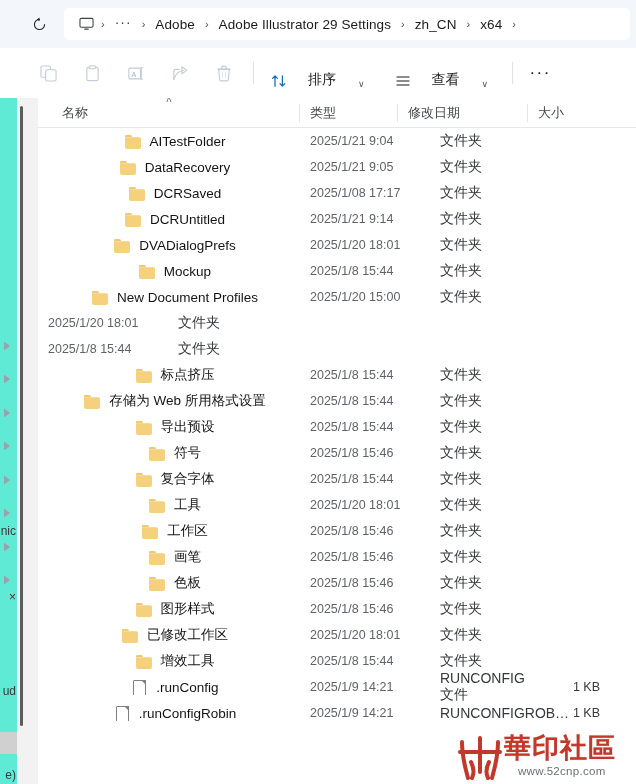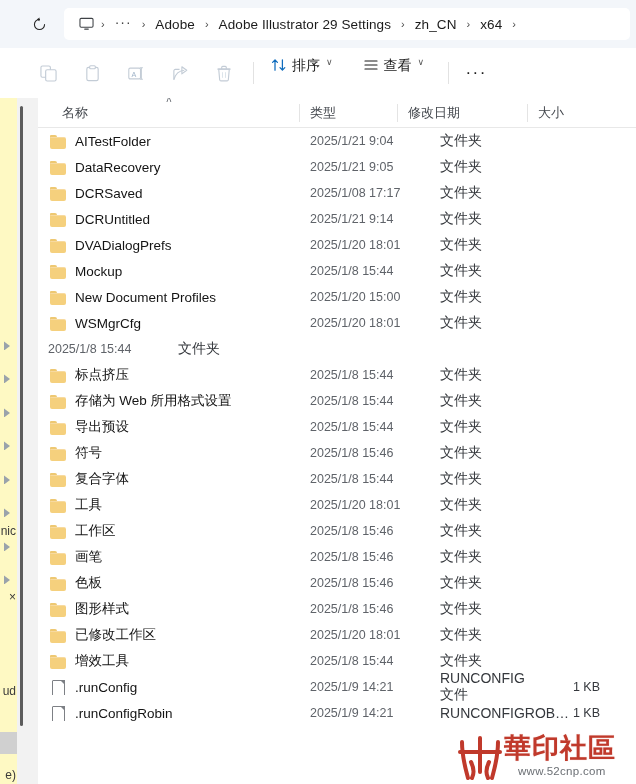--- a/index.html
+++ b/index.html
@@ -50,32 +50,32 @@
     display: flex; align-items: center;
   }
   .tb-btn {
     width: 40px; height: 34px; margin-left: 4px;
     display: flex; align-items: center; justify-content: center;
     border-radius: 4px;
   }
   .tb-btn:first-child { margin-left: 28px; }
   .tb-sep { width:1px; height:22px; background:#e2e2e2; margin:0 9px; }
   .tb-text-btn {
-    height: 32px; display: flex; align-items: flex-start; gap: 5px;
+    height: 32px; display: flex; align-items: flex-end; gap: 21px;
     padding: 0 8px; border-radius: 4px; color: #1a1a1a; font-size: 13.5px;
   }
   .tb-text-btn .cap { font-size:14px; }
   .chev-sm { font-size: 9px; color:#555; margin-left:1px;}
   .tb-dots { width: 36px; height: 32px; display:flex; align-items:center; justify-content:center;
              font-size:17px; color:#1c1c1c; letter-spacing:1.5px; }
 
   
   .leftgutter {
     position: absolute; left: 0; top: 98px; width: 38px; height: 686px;
-    background: #fef9c3; overflow: hidden;
+    background: #5eead4; overflow: hidden;
   }
   .gutter-strip {
     position:absolute; left:17px; top:0; width:21px; height:686px; background:#f2f2f2;
   }
   .gutter-scroll {
     position:absolute; left:20px; top:8px; width:3px; height:620px;
     background:#5c5c5c; border-radius:2px;
   }
   .nav-frag {
     position: absolute; left: 0; width: 17px; color:#3a3a3a;
@@ -105,21 +105,21 @@
   .c-date { width: 130px; padding-left: 10px; }
   .c-type { width: 98px; padding-left: 10px; }
   .c-size { width: 108px; padding-left: 10px; }
 
   .row {
     height: 26px; display: flex; align-items: center;
     font-size: 13.5px; color: #1a1a1a;
   }
   .row .name {
     width: 262px; padding-left: 12px; display: flex; align-items: center; gap: 8px;
-    white-space: nowrap; overflow: hidden;
+    white-space: nowrap; overflow: hidden; justify-content: center;
   }
   .row .date { width: 130px; padding-left: 10px; color: #5f6369; font-size:12.5px; }
   .row .type { width: 98px; padding-left: 10px; color: #35383d; font-size:14px; }
   .row .size { width: 108px; padding-left: 10px; color: #35383d; font-size:12.5px; text-align:right; padding-right: 36px;}
   .row .nm-txt { color:#141414; }
 
   
   .ico { width: 17px; height: 15px; flex: none; position: relative; }
   .folder-ico::before {
     content:""; position:absolute; left:0; top:1px; width:7px; height:3px;
@@ -378,24 +378,20 @@
         <div class="row">
           <div class="name">
             <span class="ico folder-ico"></span>
             <span class="nm-txt">New Document Profiles</span>
           </div>
           <div class="date">2025/1/20 15:00</div>
           <div class="type">文件夹</div>
           <div class="size"></div>
         </div>
         <div class="row">
-          <div class="name">
-            <span class="ico folder-ico"></span>
-            <span class="nm-txt">WSMgrCfg</span>
-          </div>
           <div class="date">2025/1/20 18:01</div>
           <div class="type">文件夹</div>
           <div class="size"></div>
         </div>
         <div class="row">
           <div class="date">2025/1/8 15:44</div>
           <div class="type">文件夹</div>
           <div class="size"></div>
         </div>
         <div class="row">

